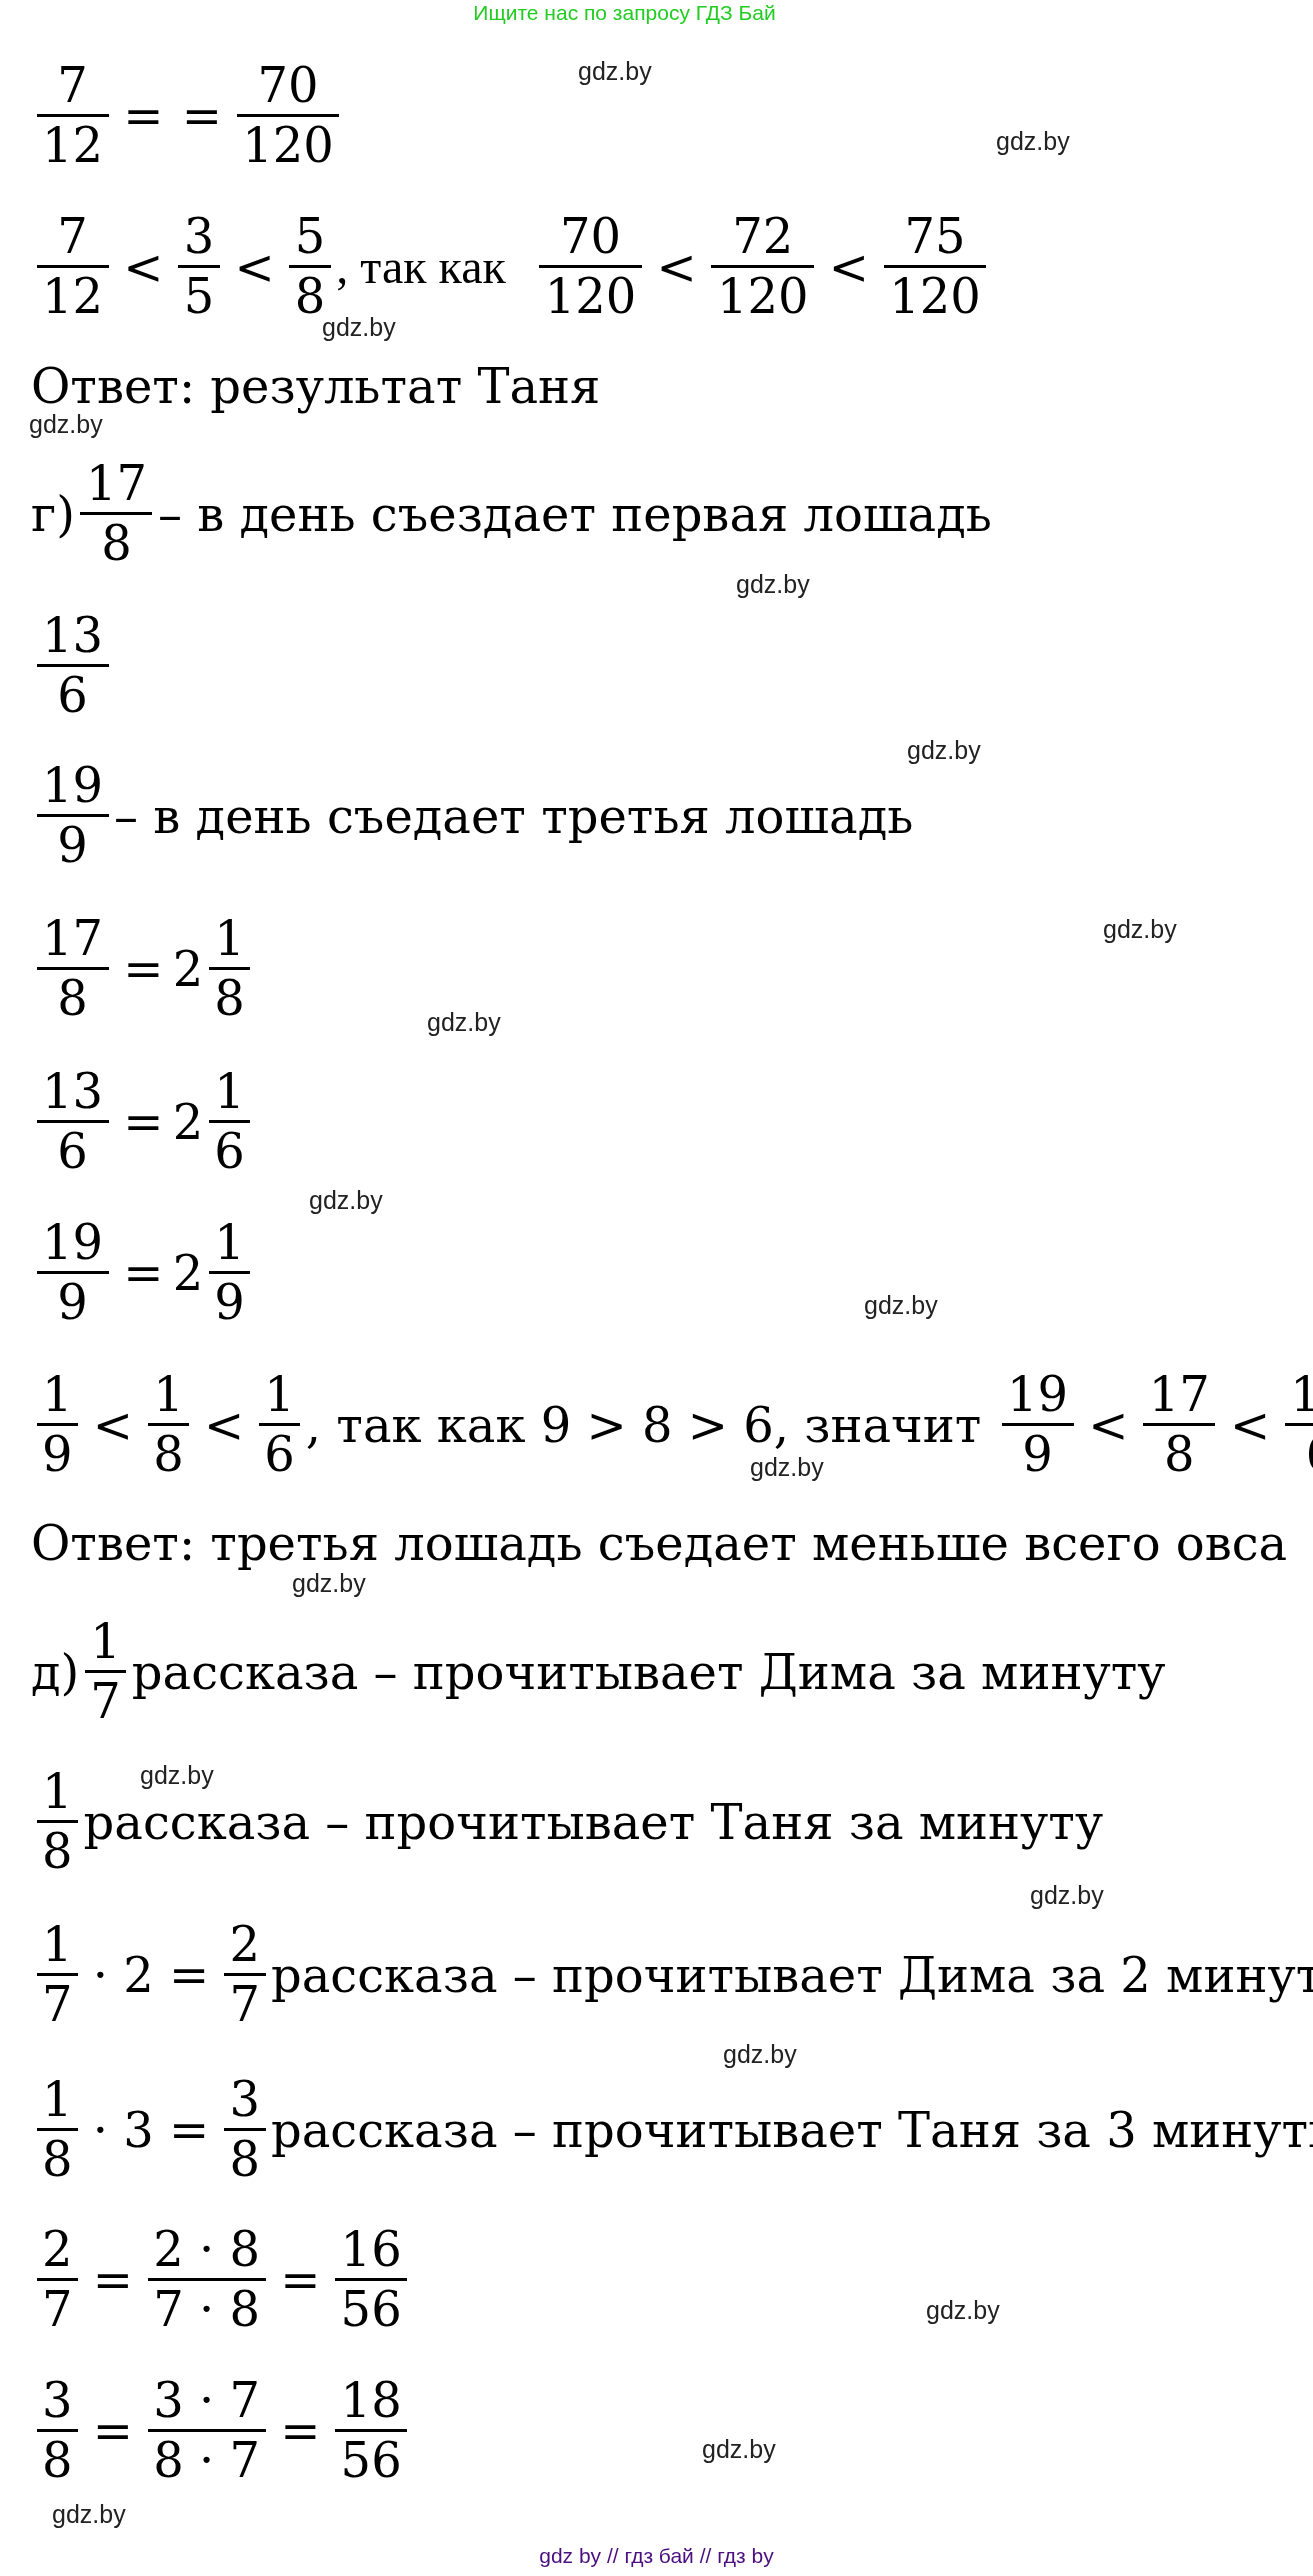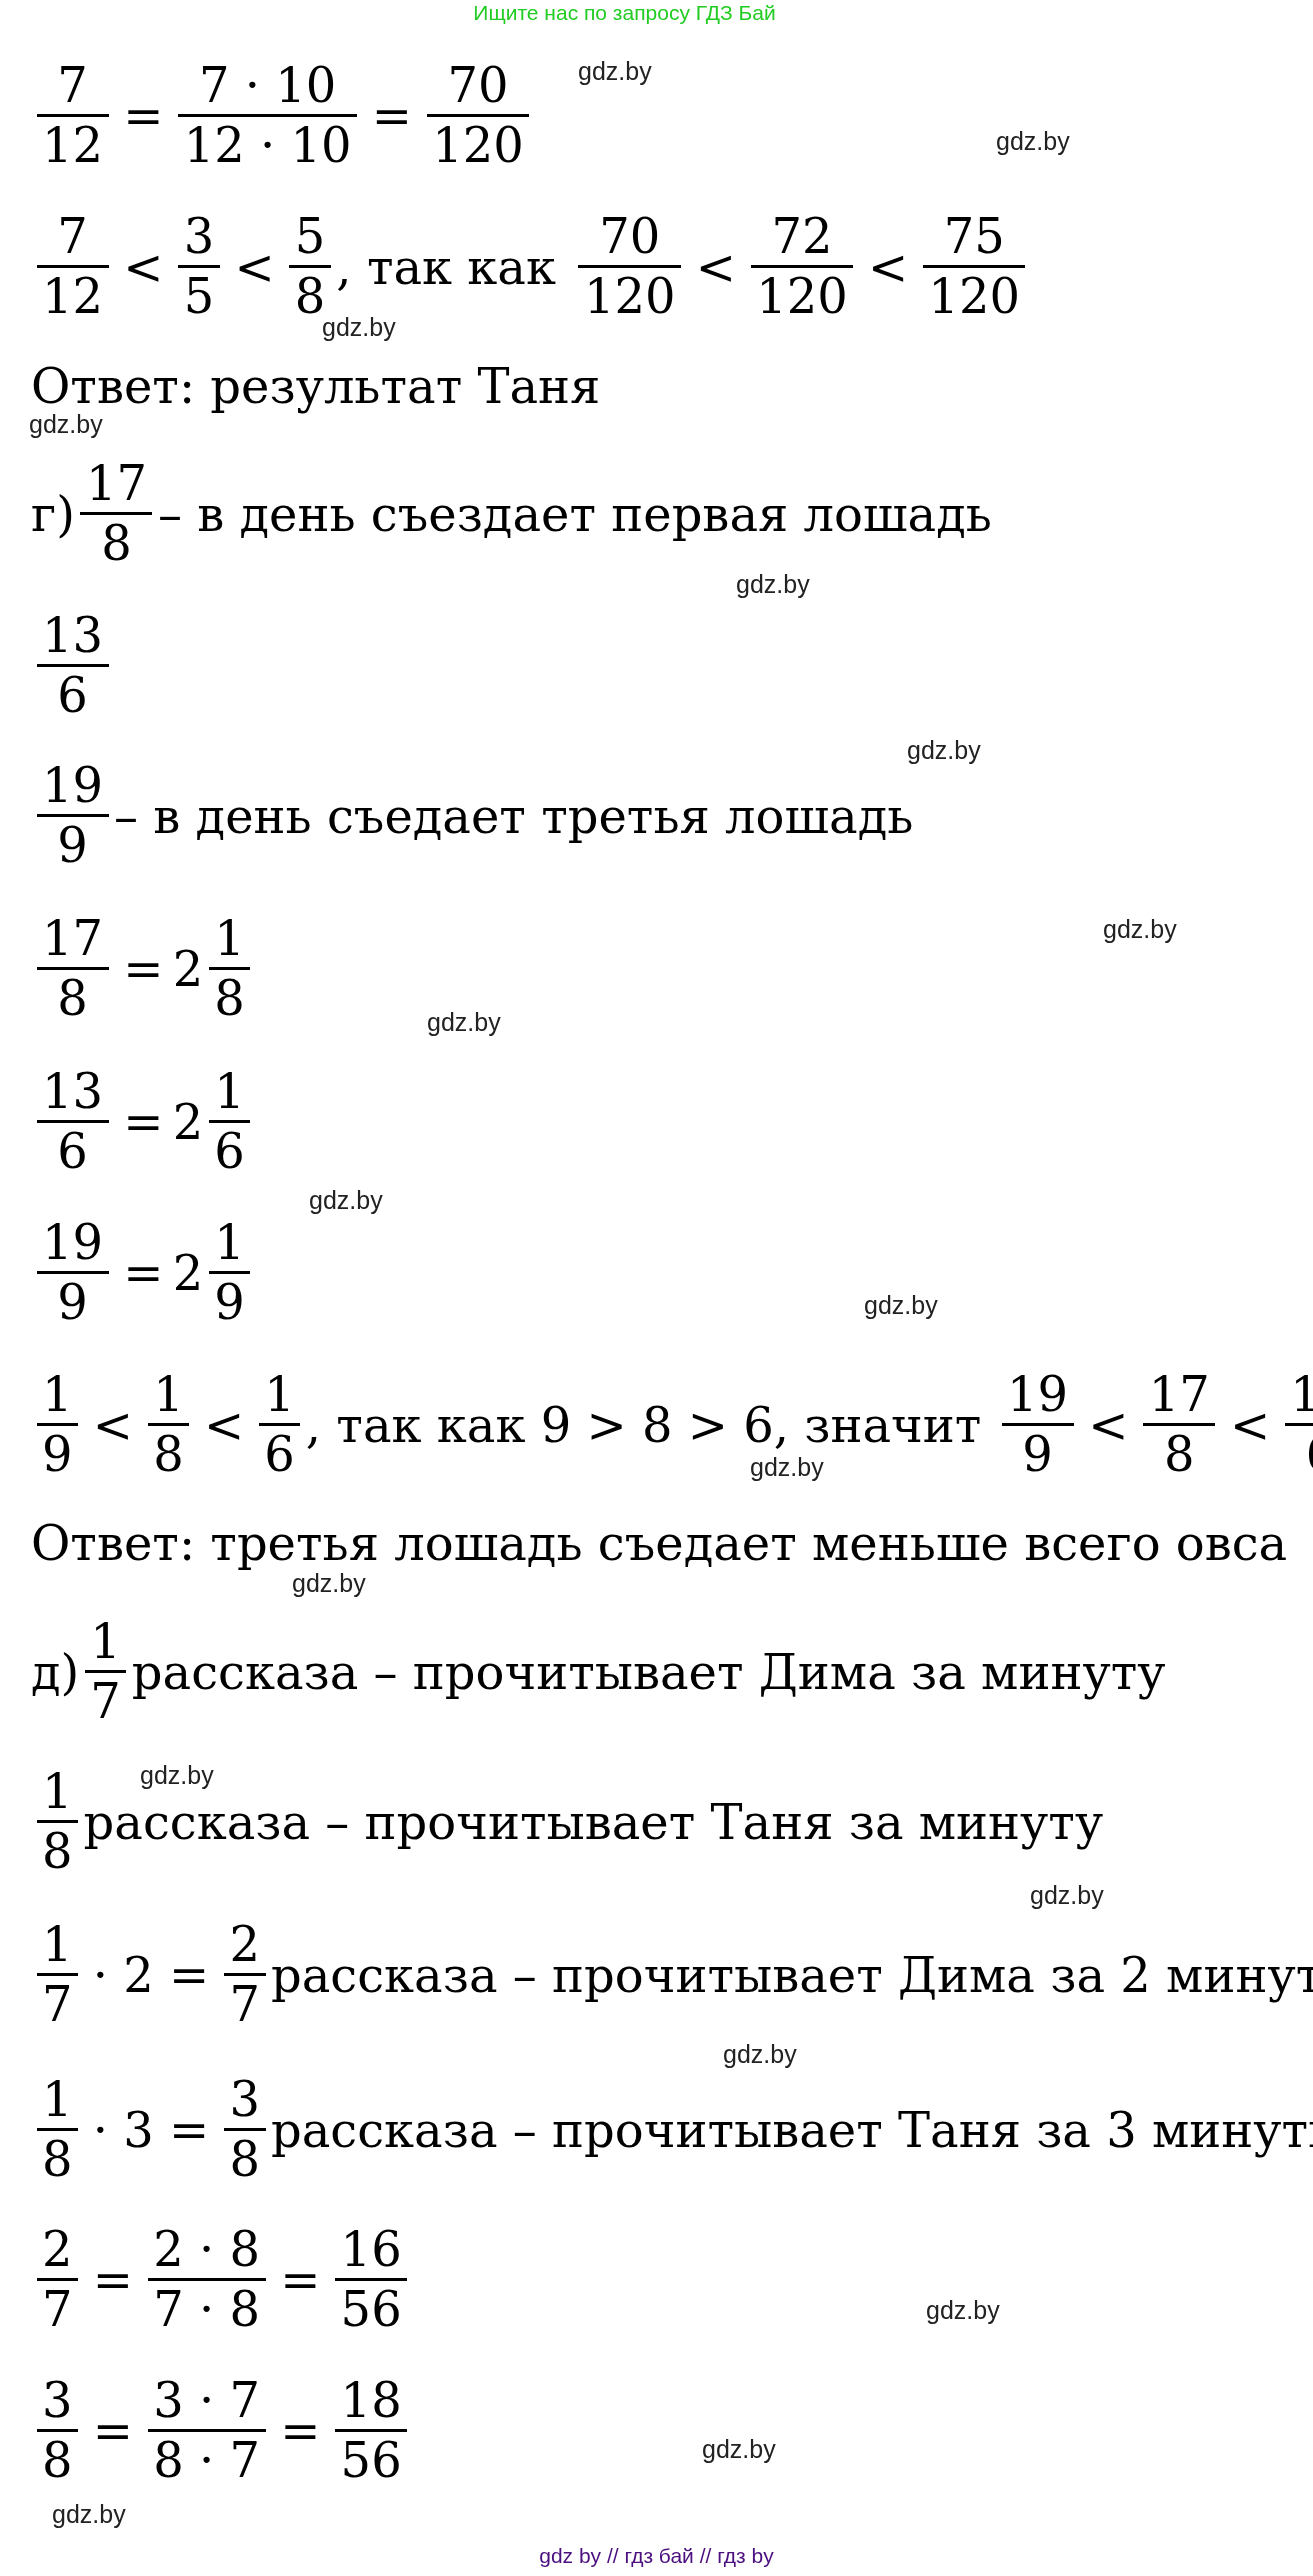--- a/index.html
+++ b/index.html
@@ -26,25 +26,20 @@
 
 <div class="banner" style="color:#22cc22">Ищите нас по запросу ГДЗ Бай</div>
 
 <div class="row" style="top:51px;">
   <span class="frac">
       <span class="num">7</span>
       <span class="bar"></span>
       <span class="den">12</span>
     </span>
   <span class="op">=</span>
-  <span class="frac">
-      <span class="num">7 · 10</span>
-      <span class="bar"></span>
-      <span class="den">12 · 10</span>
-    </span>
   <span class="op">=</span>
   <span class="frac">
       <span class="num">70</span>
       <span class="bar"></span>
       <span class="den">120</span>
     </span>
 </div>
 
 <div class="row" style="top:202px;">
   <span class="frac">
@@ -57,21 +52,21 @@
       <span class="num">3</span>
       <span class="bar"></span>
       <span class="den">5</span>
     </span>
   <span class="op">&lt;</span>
   <span class="frac">
       <span class="num">5</span>
       <span class="bar"></span>
       <span class="den">8</span>
     </span>
-  <span class="txt" style="margin-right:17px;">, так как</span>
+  <span class="txt" style="margin-right:28px;font-family:Liberation Serif, serif;">, так как</span>
   <span class="frac">
       <span class="num">70</span>
       <span class="bar"></span>
       <span class="den">120</span>
     </span>
   <span class="op">&lt;</span>
   <span class="frac">
       <span class="num">72</span>
       <span class="bar"></span>
       <span class="den">120</span>

